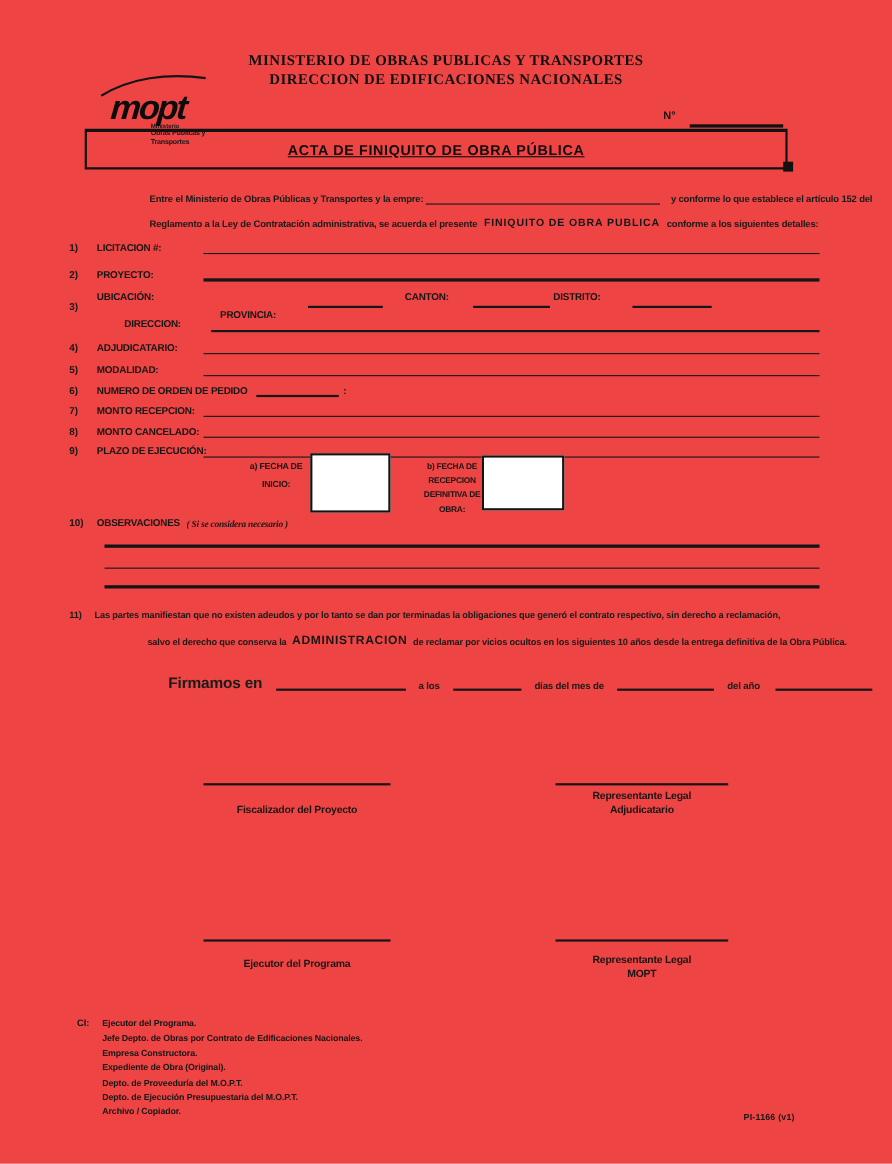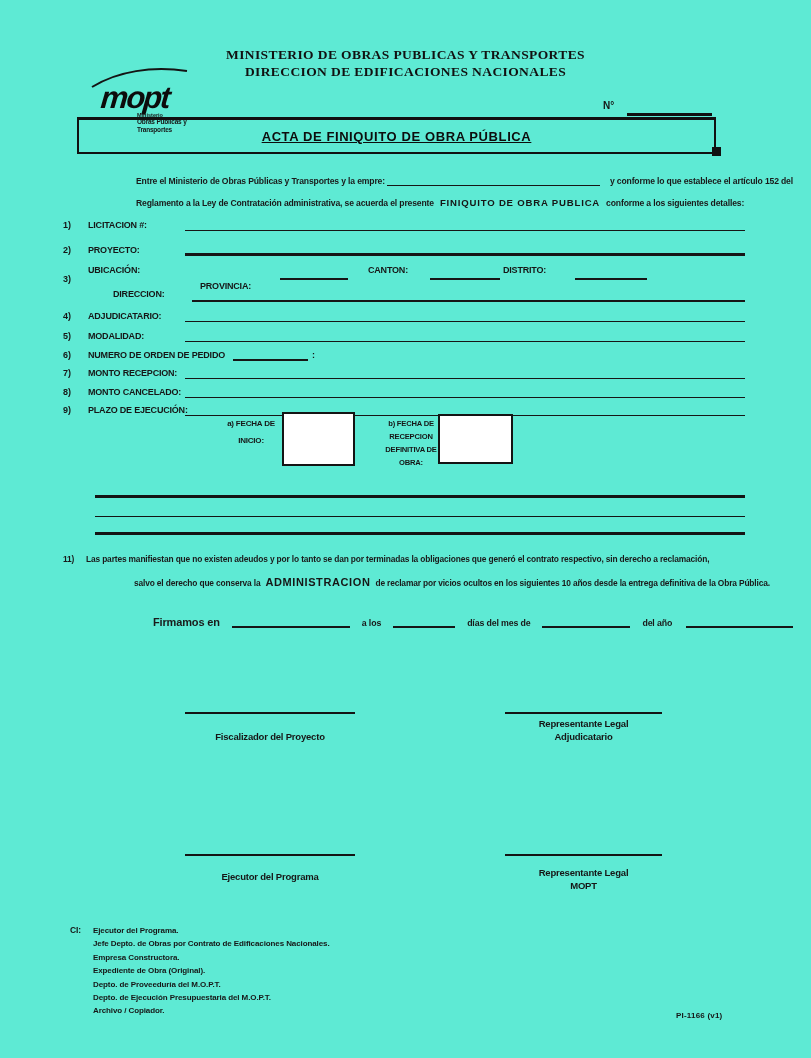--- a/index.html
+++ b/index.html
@@ -1,19 +1,19 @@
 <!DOCTYPE html>
 <html><head>
 <meta charset="utf-8">
 <style>
   * { margin:0; padding:0; box-sizing:border-box; }
   html,body { background:#e8e8e8; }
   .page {
     position:relative; width:811px; height:1058px; margin:0 auto;
-    background:#5eead4; color:#161616; overflow:hidden;
+    background:#ef4444; color:#161616; overflow:hidden;
     font-family:"Liberation Sans", sans-serif;
   }
   .abs { position:absolute; }
   .serifhead {
     width:811px; text-align:center; font-family:"Liberation Serif", serif;
     font-weight:bold; font-size:13.5px; letter-spacing:.4px; color:#111;
   }
   
   .logo-word {
     font-weight:900; font-style:italic; font-size:31px; letter-spacing:-2px;
@@ -162,34 +162,39 @@
   </div>
   <div class="abs datebox" style="left:282px; top:412px; width:73px; height:54px;"></div>
   <div class="abs" style="left:381px; top:417px; width:60px;">
     <div class="dlabel" style="font-size:7.6px;">b) FECHA DE</div>
     <div class="dlabel" style="font-size:7.6px;">RECEPCION</div>
     <div class="dlabel" style="font-size:7.6px;">DEFINITIVA DE</div>
     <div class="dlabel" style="font-size:7.6px;">OBRA:</div>
   </div>
   <div class="abs datebox" style="left:438px; top:414px; width:75px; height:50px;"></div>
 
+  <div class="abs frow" style="left:63px; top:468px; width:682px;">
+    <span class="fnum">10)</span>
+    <span class="lbl" style="line-height:12px;">OBSERVACIONES</span>
+    <span class="note">( Si se considera necesario )</span>
+  </div>
   <div class="abs obsline thick" style="left:95px; top:490px; width:650px;"></div>
   <div class="abs obsline" style="left:95px; top:509px; width:650px;"></div>
   <div class="abs obsline thick" style="left:95px; top:527px; width:650px;"></div>
 
   <div class="abs clause" style="left:63px; top:554px;">11)</div>
   <div class="abs clause" style="left:86px; top:554px;">Las partes manifiestan que no existen adeudos y por lo tanto se dan por terminadas la obligaciones que generó el contrato respectivo, sin derecho a reclamación,</div>
   <div class="abs introrow" style="left:86px; top:575px; height:13px;">
     <span class="clause">salvo el derecho que conserva la</span>
     <span class="clausebold">ADMINISTRACION</span>
     <span class="clause">de reclamar por vicios ocultos en los siguientes 10 años desde la entrega definitiva de la Obra Pública.</span>
   </div>
 
   <div class="abs introrow" style="left:105px; top:612px; width:640px; height:16px;">
-    <span class="smalltext" style="font-size:11px;">Firmamos  en</span>
+    <span class="smalltext" style="font-size:14px;">Firmamos  en</span>
     <span class="blank" style="width:118px; height:14px; margin:0 12px; border-bottom-width:2px;"></span>
     <span class="smalltext" style="font-size:8.8px;">a  los</span>
     <span class="blank" style="width:62px; height:14px; margin:0 12px; border-bottom-width:2px;"></span>
     <span class="smalltext" style="font-size:8.8px;">días del mes de</span>
     <span class="blank" style="width:88px; height:14px; margin:0 12px; border-bottom-width:2px;"></span>
     <span class="smalltext" style="font-size:8.8px;">del  año</span>
     <span class="blank" style="flex:1; height:14px; margin-left:14px; border-bottom-width:2px;"></span>
   </div>
 
   <div class="abs sigline" style="left:185px; top:704px; width:170px;"></div>

